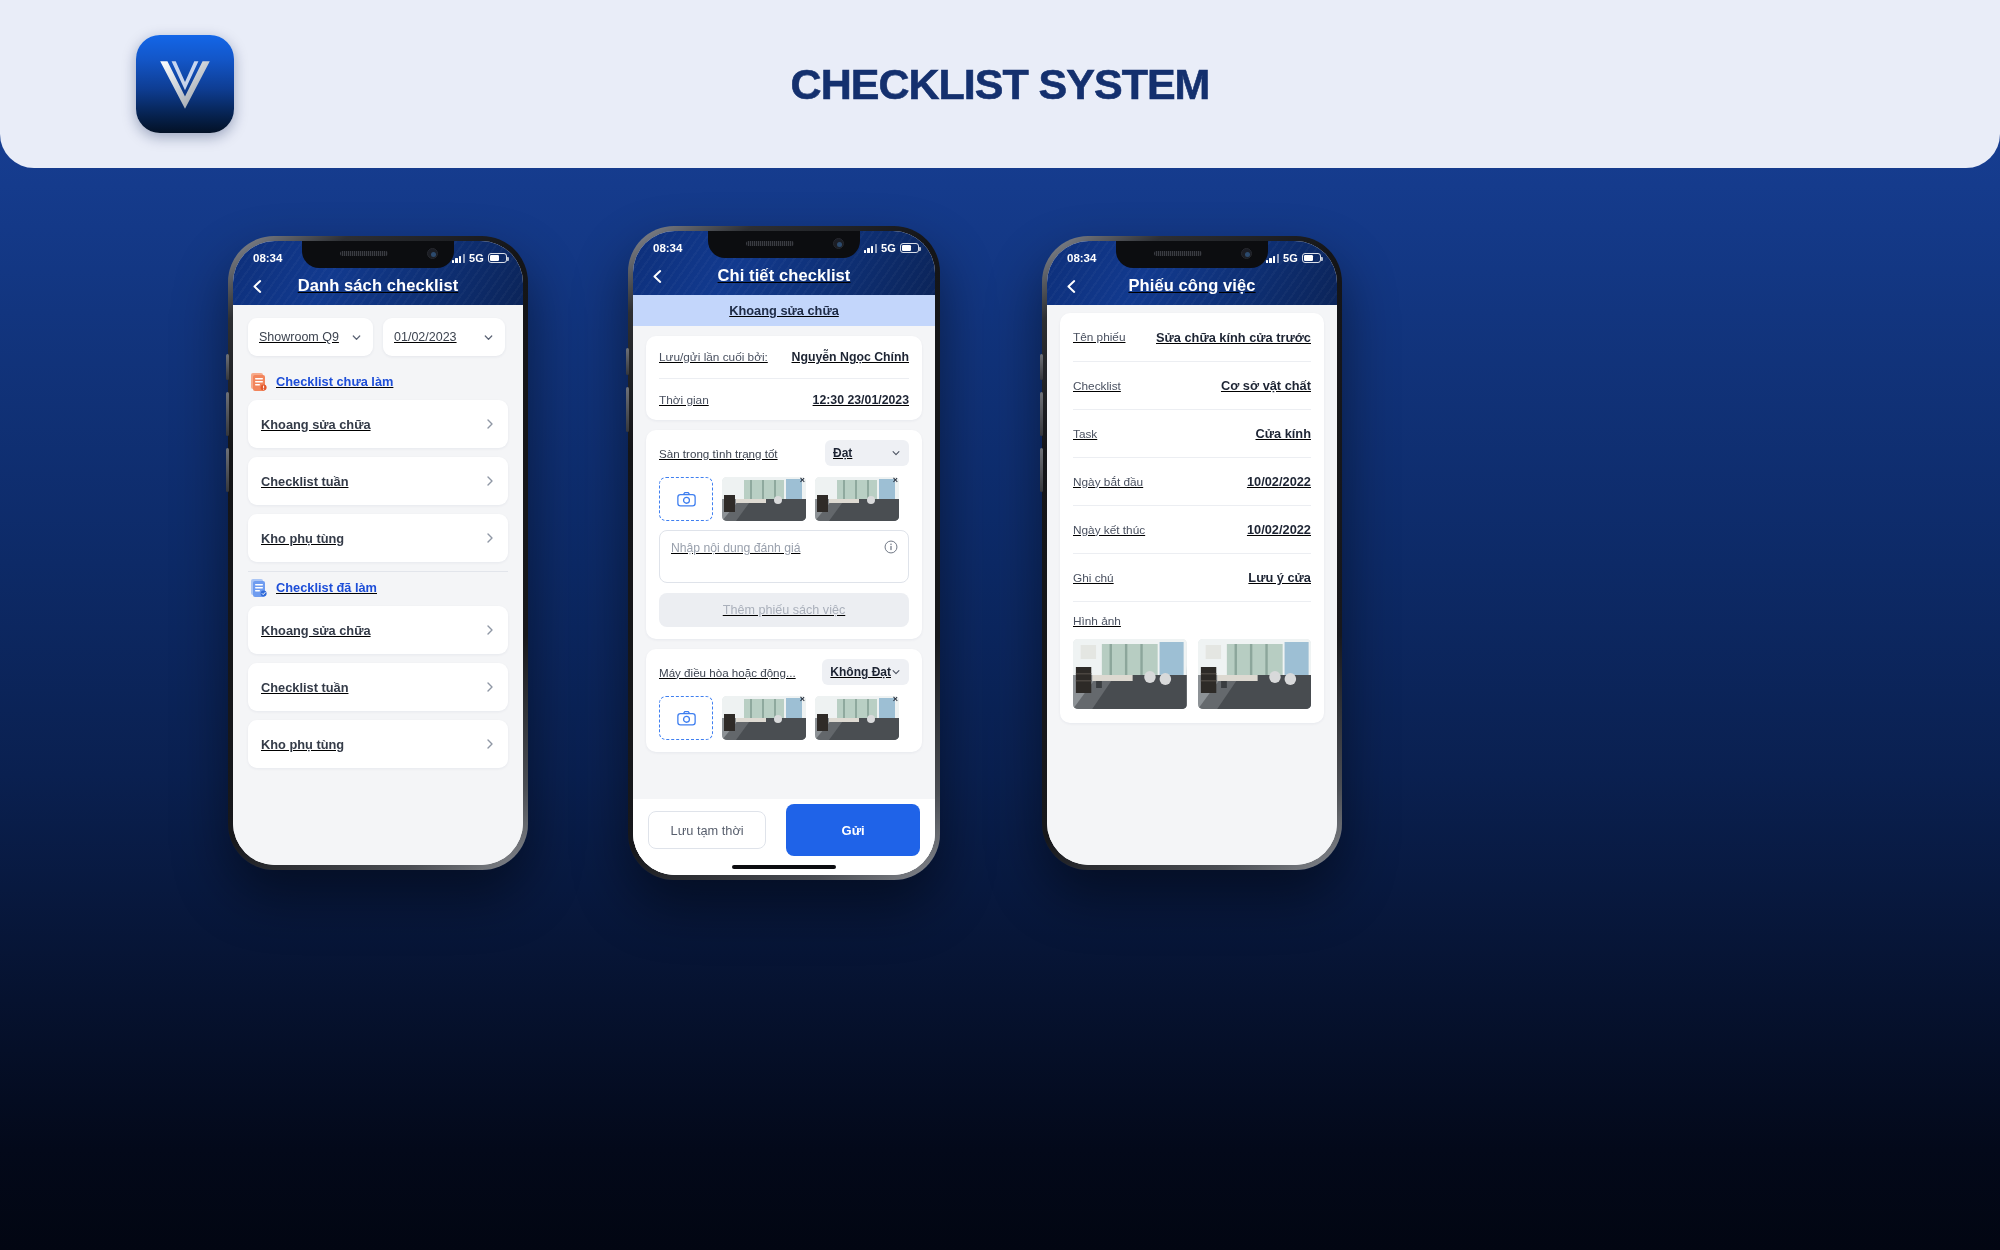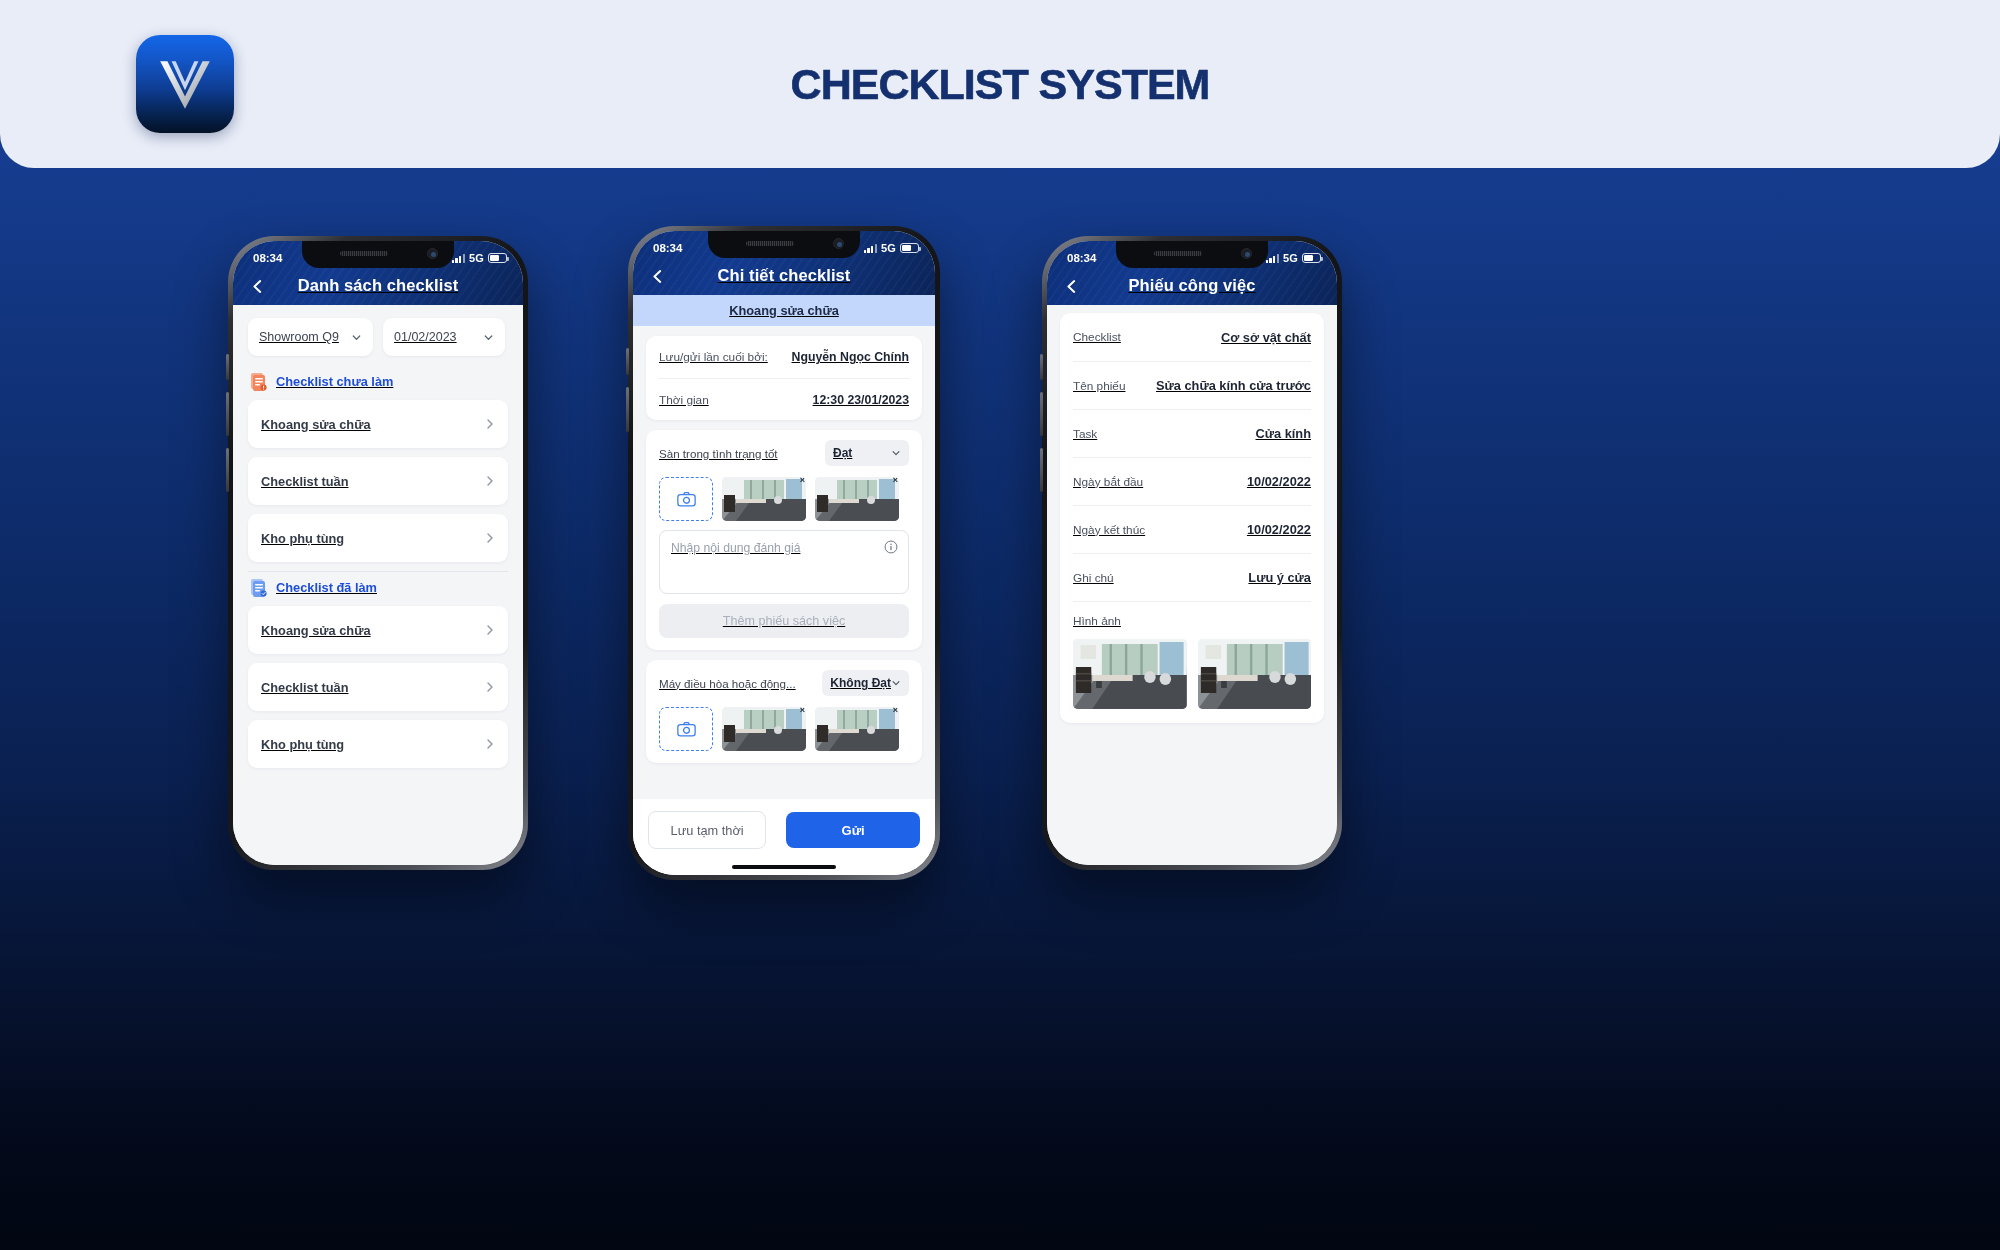--- a/index.html
+++ b/index.html
@@ -198,41 +198,41 @@
     overflow: hidden; flex: 0 0 auto;
     background: linear-gradient(180deg,#e8eced 0%, #dfe5e6 38%, #b9bec2 45%, #8d9296 62%, #55595d 78%, #3b3f43 100%);
   }
   .thumb .x {
     position: absolute; right: 1px; top: -1px; color: #1d2433;
     font-size: 9px; font-weight: bold; line-height: 1;
   }
   .thumb .scene { position: absolute; inset: 0; }
   .ta {
     margin-top: 9px; border: 1px solid #dfe3ea; border-radius: 8px;
-    height: 64px; padding: 10px 11px; position: relative;
+    height: 53px; padding: 10px 11px; position: relative;
     font-size: 12.2px; color: #9aa1ad;
   }
   .ta .info { position: absolute; right: 10px; top: 9px; width: 14px; height: 14px; }
   .btn-ghost {
     margin-top: 10px; background: #eceef2; border-radius: 8px; height: 34px;
     display: flex; align-items: center; justify-content: center;
     font-size: 12.6px; color: #aab0bb;
   }
   .bottom-bar {
     position: absolute; left: 0; right: 0; bottom: 0; height: 76px;
     background: #fff; display: flex; gap: 20px; align-items: center;
     padding: 0 15px 14px; z-index: 6;
   }
   .btn-sec {
     flex: 1 1 0; height: 38px; border: 1px solid #dfe3ea; border-radius: 8px;
     background: #fff; display: flex; align-items: center; justify-content: center;
     font-size: 12.8px; color: #585f6d;
   }
   .btn-pri {
-    flex: 1.15 1 0; height: 36px; border-radius: 8px; background: #1f63e8;
+    flex: 1.15 1 0; height: 52px; border-radius: 8px; background: #1f63e8;
     display: flex; align-items: center; justify-content: center;
     font-size: 13px; color: #fff; font-weight: bold;
   }
   .home-ind {
     position: absolute; left: 50%; transform: translateX(-50%); bottom: 6px;
     width: 104px; height: 4px; border-radius: 3px; background: #0b0c0f; z-index: 7;
   }
 
   
   .body3 { background: #f4f5f7; height: calc(100% - 64px); overflow: hidden; padding-top: 8px; }
@@ -594,26 +594,26 @@
       </div>
       <svg class="back-chev" viewBox="0 0 12 12">
         <path d="M8.5 1 L3.2 6 L8.5 11" fill="none" stroke="#fff" stroke-width="1.8" stroke-linecap="round" stroke-linejoin="round"></path>
       </svg>
       <div class="appbar-title">Phiếu công việc</div>
     </div>
 
     <div class="body3">
       <div class="card3">
         <div class="row3">
+          <span class="k">Tên phiếu</span>
+          <span class="v">Sửa chữa kính cửa trước</span>
+        </div>
+        <div class="row3">
           <span class="k">Checklist</span>
           <span class="v">Cơ sở vật chất</span>
-        </div>
-        <div class="row3">
-          <span class="k">Tên phiếu</span>
-          <span class="v">Sửa chữa kính cửa trước</span>
         </div>
         <div class="row3">
           <span class="k">Task</span>
           <span class="v">Cửa kính</span>
         </div>
         <div class="row3">
           <span class="k">Ngày bắt đầu</span>
           <span class="v">10/02/2022</span>
         </div>
         <div class="row3">

